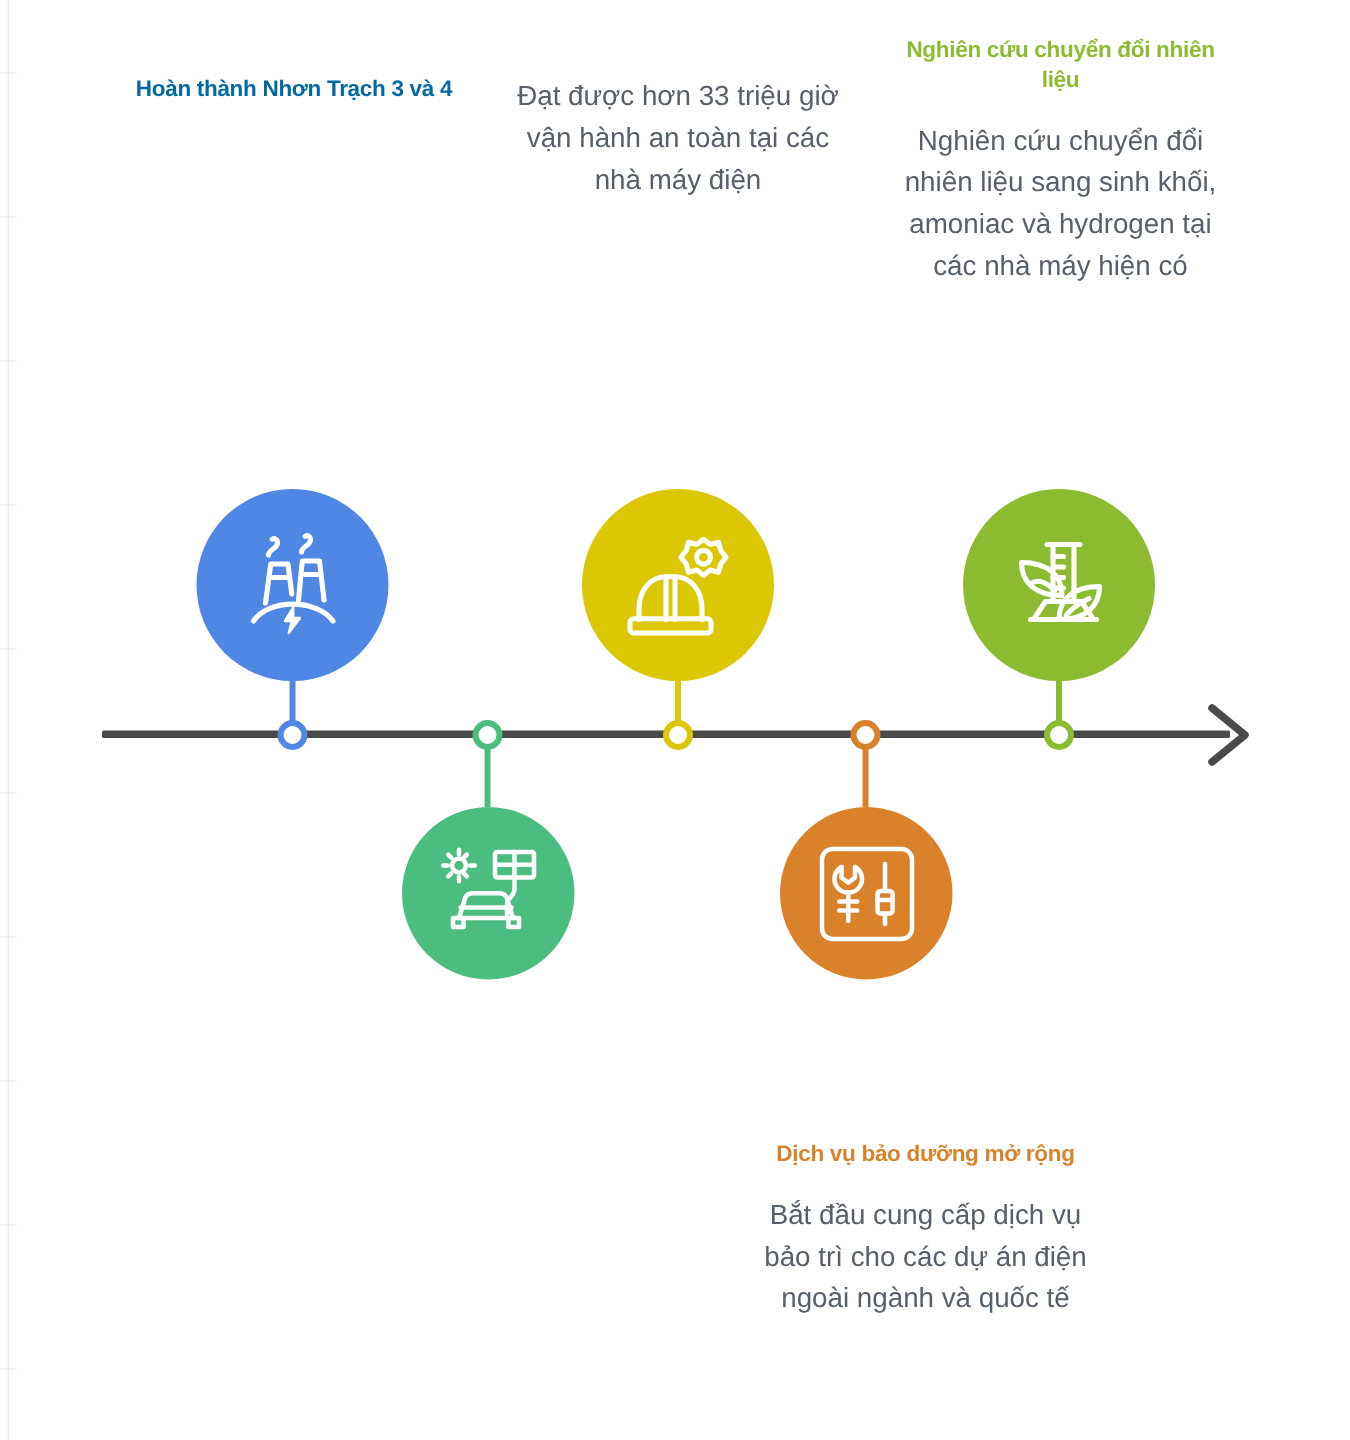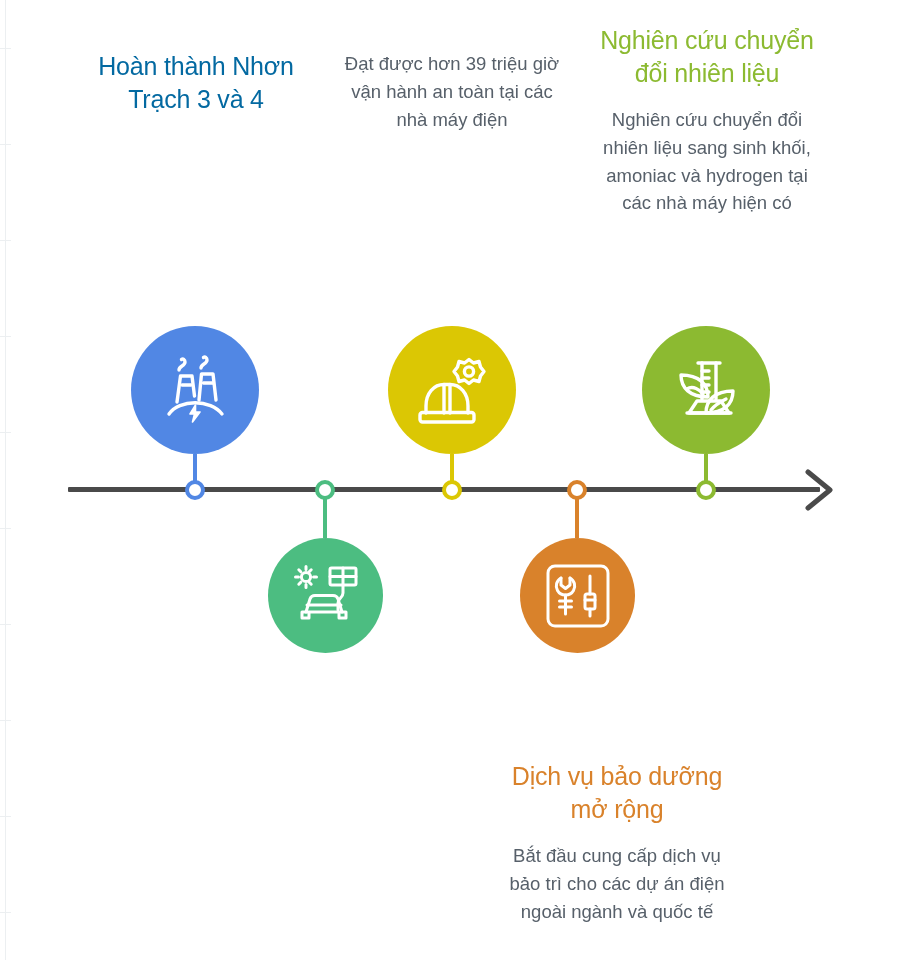--- a/index.html
+++ b/index.html
@@ -80,22 +80,22 @@
     display: block;
   }
 
   
   .text-block {
     position: absolute;
     text-align: center;
     box-sizing: border-box;
   }
   .block-title {
-    font-weight: normal;
-    font-size: 25px;
+    font-weight: bold;
+    font-size: 15px;
     line-height: 1.32;
     margin: 0 0 16px 0;
     letter-spacing: -0.2px;
   }
   .block-body {
     font-size: 18.5px;
     line-height: 1.5;
     color: #57606a;
     margin: 0;
   }
@@ -173,21 +173,21 @@
                  L60.5 29 L56 32.5 L51.5 29 L46 30.5 L44.5 25 L41 20.5 L44.5 16
                  L46 10.5 L51.5 12 Z"></path>
         <circle cx="56" cy="20.5" r="4.6"></circle>
         <path d="M13 62 V55 C13 42, 21 33.5, 31 33.5 H37 C47 33.5, 55 42, 55 55 V62"></path>
         <path d="M31 33.5 V62 M37 33.5 V62"></path>
         <rect x="7" y="61.5" width="54" height="9.5" rx="2.5"></rect>
       </g>
     </svg>
   </div>
   <div class="text-block" style="left:340px; top:50px; width:224px;">
-    <p class="block-body">Đạt được hơn 39 triệu giờ vận hành an toàn tại các nhà máy điện</p>
+    <p class="block-body">Đạt được hơn 33 triệu giờ vận hành an toàn tại các nhà máy điện</p>
   </div>
 
   <div class="node-stem" style="left:575px; top:492px; height:46px; background:#d9822b"></div>
   <div class="node-dot" style="left:567px; top:480px; border-color:#d9822b"></div>
   <div class="node-circle" style="left:520px; top:538px; width:115px; height:115px; background:#d9822b">
     <svg width="70" height="70" viewBox="0 0 70 70">
       <g fill="none" stroke="#ffffff" stroke-width="3" stroke-linecap="round" stroke-linejoin="round">
         <rect x="5" y="5" width="60" height="60" rx="7"></rect>
         <path d="M18 17 V24 L22.5 27.5 L27 24 V17"></path>
         <path d="M18 17 C13.5 19.5, 12 25, 14.5 29.5 C16.2 32.5, 19 34, 22.5 34

